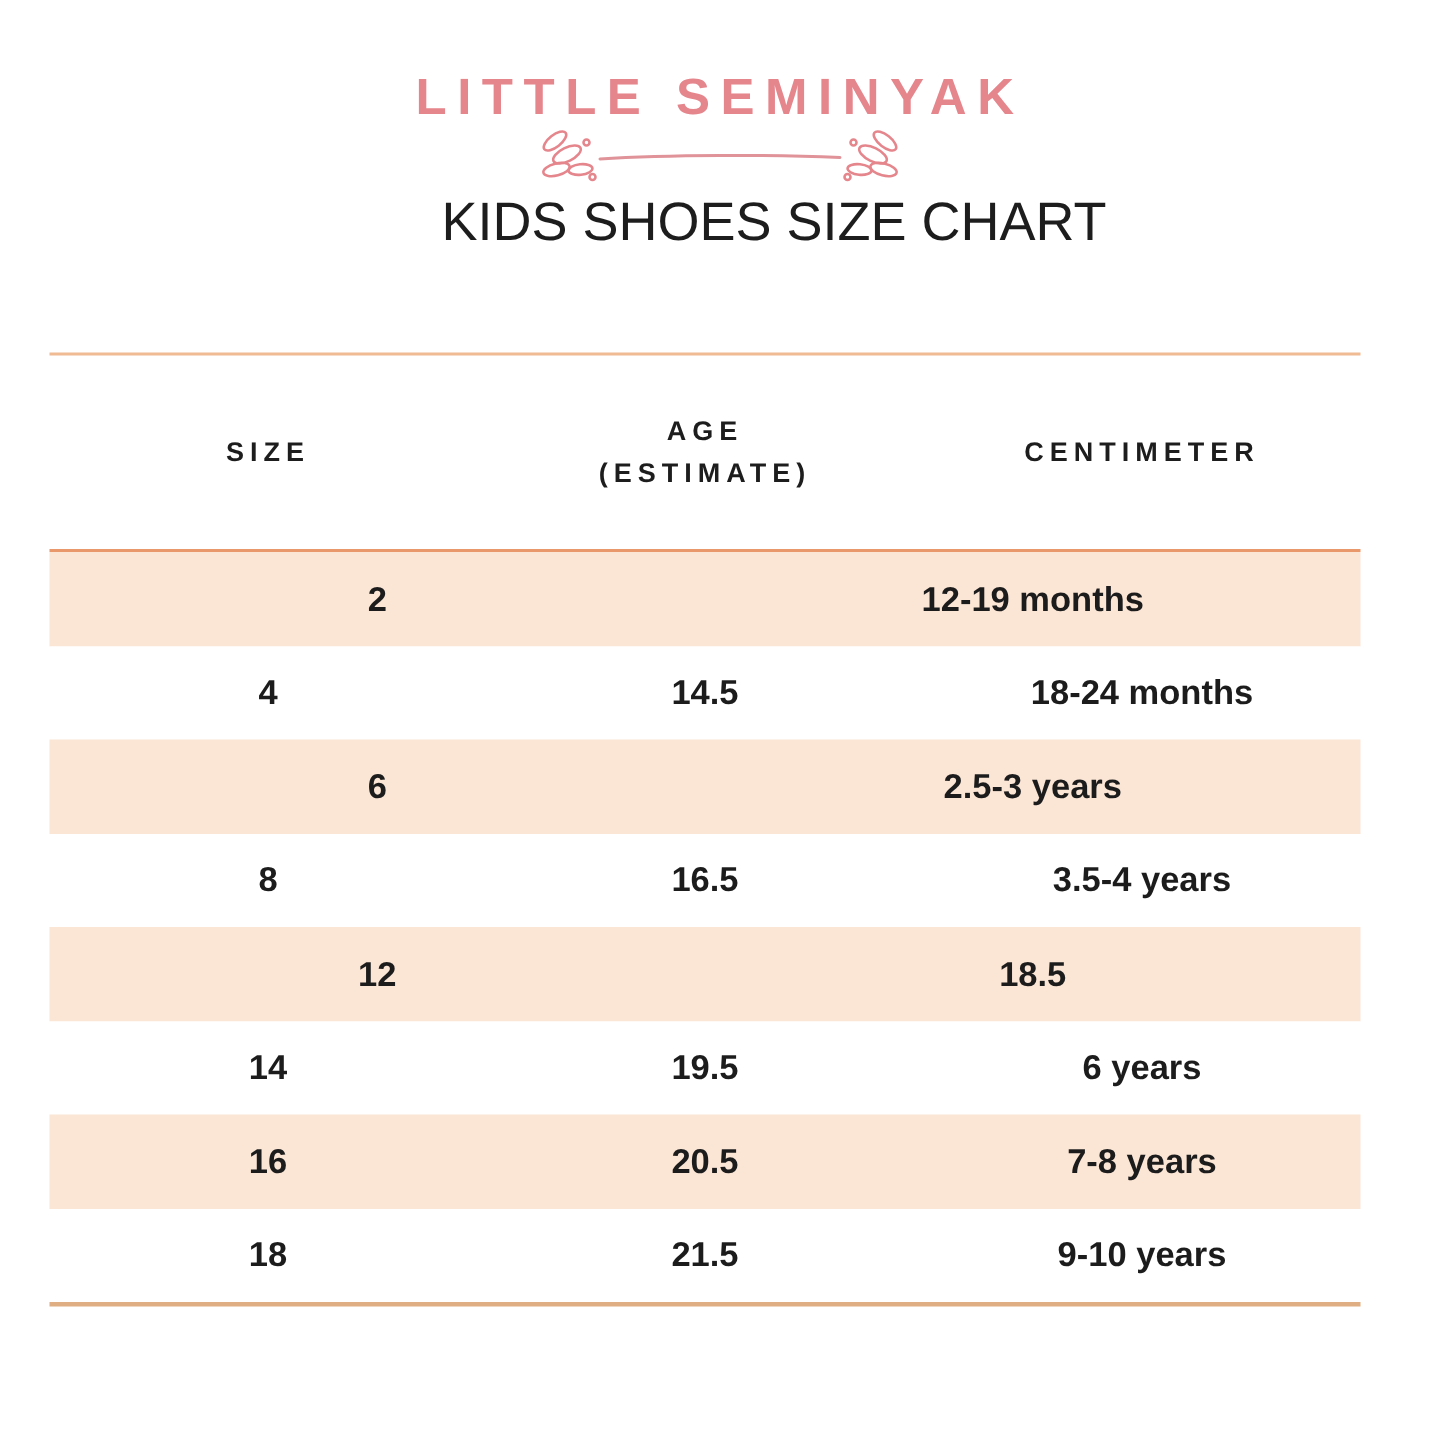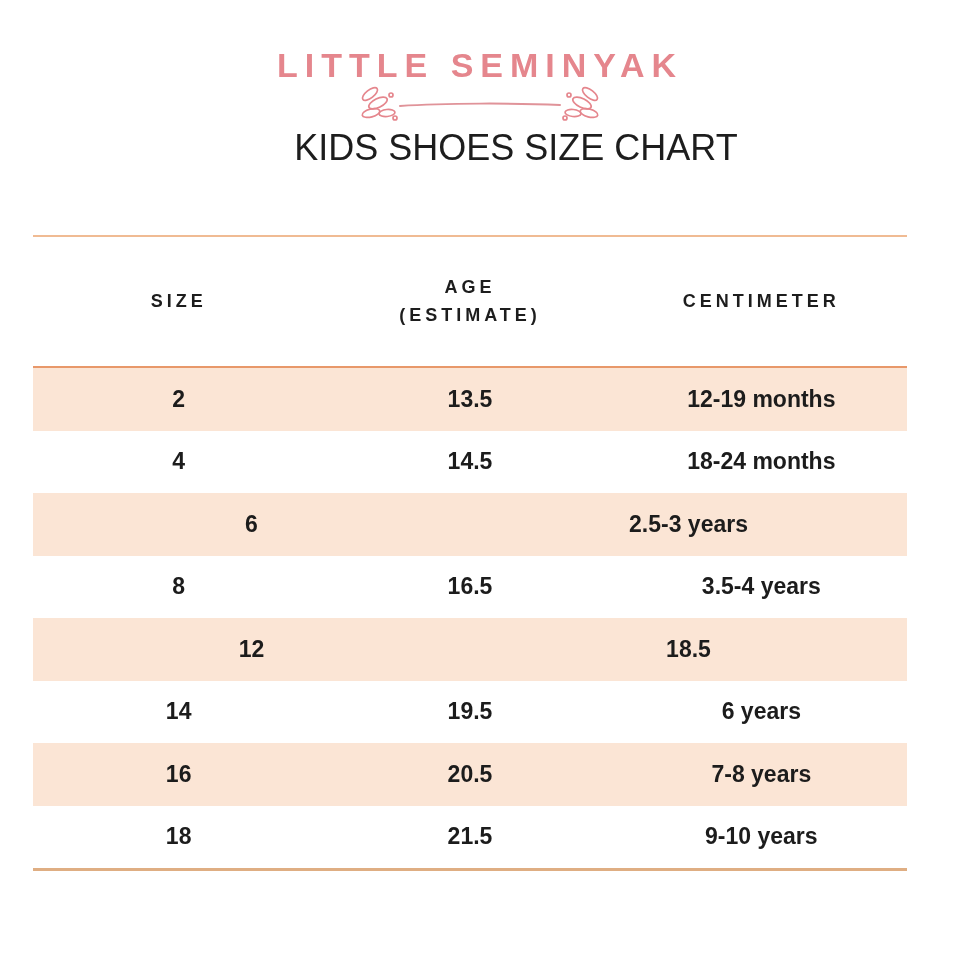--- a/index.html
+++ b/index.html
@@ -122,21 +122,20 @@
       <div class="th">
         <div>AGE</div>
         <div>(ESTIMATE)</div>
       </div>
       <div class="th">CENTIMETER</div>
     </div>
 
     <div class="tbody">
       <div class="tr">
         <div class="td">2</div>
-        <div class="td">13.5</div>
         <div class="td">12-19 months</div>
       </div>
       <div class="tr">
         <div class="td">4</div>
         <div class="td">14.5</div>
         <div class="td">18-24 months</div>
       </div>
       <div class="tr">
         <div class="td">6</div>
         <div class="td">2.5-3 years</div>

